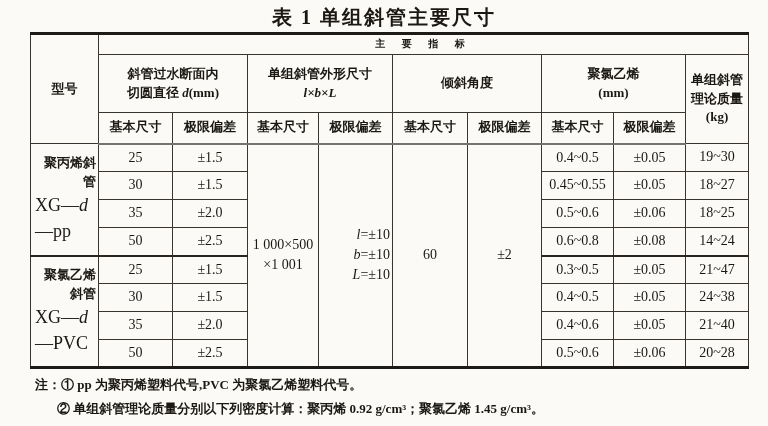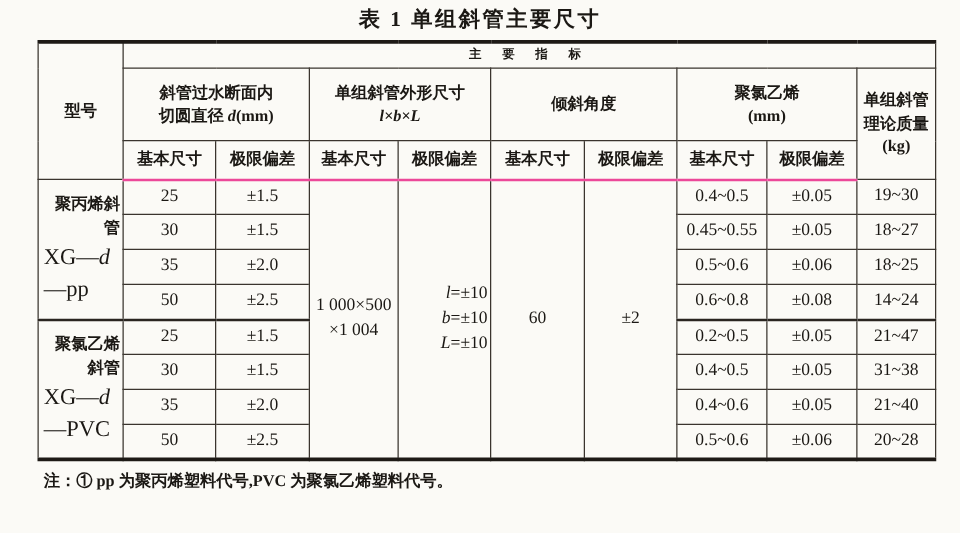--- a/index.html
+++ b/index.html
@@ -7,21 +7,21 @@
     width:768px;height:426px;
     background:#fbfaf6;
     font-family:"Liberation Serif","DejaVu Serif",serif;
     color:#1b1814;
     position:relative;
     overflow:hidden;
   }
   .page-title{
     position:absolute;top:4px;left:0;width:100%;
     text-align:center;
-    font-size:17px;font-weight:bold;
+    font-size:20px;font-weight:bold;
     letter-spacing:2px;
   }
   .tbl-wrap{position:absolute;left:30px;top:32px;}
   table{
     border-collapse:collapse;
     table-layout:fixed;
     width:718px;
     border-top:3px solid #1e1a16;
     border-bottom:3px solid #1e1a16;
     border-left:1px solid #2e2a26;
@@ -33,21 +33,21 @@
     vertical-align:middle;
     padding:0 2px;
     font-size:14px;
     line-height:1.45;
     overflow:hidden;
   }
   tr.r1{height:21px;}
   tr.r2{height:58px;}
   tr.r3{height:31px;}
   tr.data{height:28px;}
-  tr.r3 td{border-bottom:2px solid #ec4899;}
+  tr.r3 td{border-bottom:2px solid #737373;}
   tr.group-start td{border-top:2px solid #2a2520;}
   .cn{font-weight:bold;font-size:13px;}
   .main-ind{letter-spacing:7px;font-weight:bold;font-size:10px;}
   .model-cell{text-align:left;padding-left:4px;font-size:13px;}
   .model-cell .name{font-weight:bold;display:block;text-align:right;}
   .model-cell .code{display:block;font-size:18px;}
   .var{font-style:italic;font-family:"Liberation Serif",serif;}
   .size-dev div{text-align:right;padding-left:14px;}
   .num{font-size:14px;}
   .notes{position:absolute;left:0;top:376px;width:768px;font-size:13px;font-weight:bold;}
@@ -115,21 +115,21 @@
 
   <tr class="data">
     <td rowspan="4" class="model-cell">
       <span class="name">聚丙烯斜管</span>
       <span class="code latin"><span>XG—</span><span class="var">d</span><span>—pp</span></span>
     </td>
     <td class="num">25</td>
     <td class="num">±1.5</td>
     <td rowspan="8" class="num">
       <span>1 000×500</span><br>
-      <span>×1 004</span>
+      <span>×1 001</span>
     </td>
     <td rowspan="8" class="num size-dev">
       <div><span class="var">l</span><span>=±10</span></div>
       <div><span class="var">b</span><span>=±10</span></div>
       <div><span class="var">L</span><span>=±10</span></div>
     </td>
     <td rowspan="8" class="num">60</td>
     <td rowspan="8" class="num">±2</td>
     <td class="num">0.4~0.5</td>
     <td class="num">±0.05</td>
@@ -157,30 +157,30 @@
     <td class="num">14~24</td>
   </tr>
 
   <tr class="data group-start">
     <td rowspan="4" class="model-cell">
       <span class="name">聚氯乙烯斜管</span>
       <span class="code latin"><span>XG—</span><span class="var">d</span><span>—PVC</span></span>
     </td>
     <td class="num">25</td>
     <td class="num">±1.5</td>
-    <td class="num">0.2~0.5</td>
+    <td class="num">0.3~0.5</td>
     <td class="num">±0.05</td>
     <td class="num">21~47</td>
   </tr>
   <tr class="data">
     <td class="num">30</td>
     <td class="num">±1.5</td>
     <td class="num">0.4~0.5</td>
     <td class="num">±0.05</td>
-    <td class="num">31~38</td>
+    <td class="num">24~38</td>
   </tr>
   <tr class="data">
     <td class="num">35</td>
     <td class="num">±2.0</td>
     <td class="num">0.4~0.6</td>
     <td class="num">±0.05</td>
     <td class="num">21~40</td>
   </tr>
   <tr class="data">
     <td class="num">50</td>
@@ -188,13 +188,14 @@
     <td class="num">0.5~0.6</td>
     <td class="num">±0.06</td>
     <td class="num">20~28</td>
   </tr>
 </tbody>
     </table>
 </div>
 
 <div class="notes">
   <p class="note-line1">注：① pp 为聚丙烯塑料代号,PVC 为聚氯乙烯塑料代号。</p>
+  <p class="note-line2">② 单组斜管理论质量分别以下列密度计算：聚丙烯 0.92 g/cm³；聚氯乙烯 1.45 g/cm³。</p>
 </div>
 
 </body></html>

